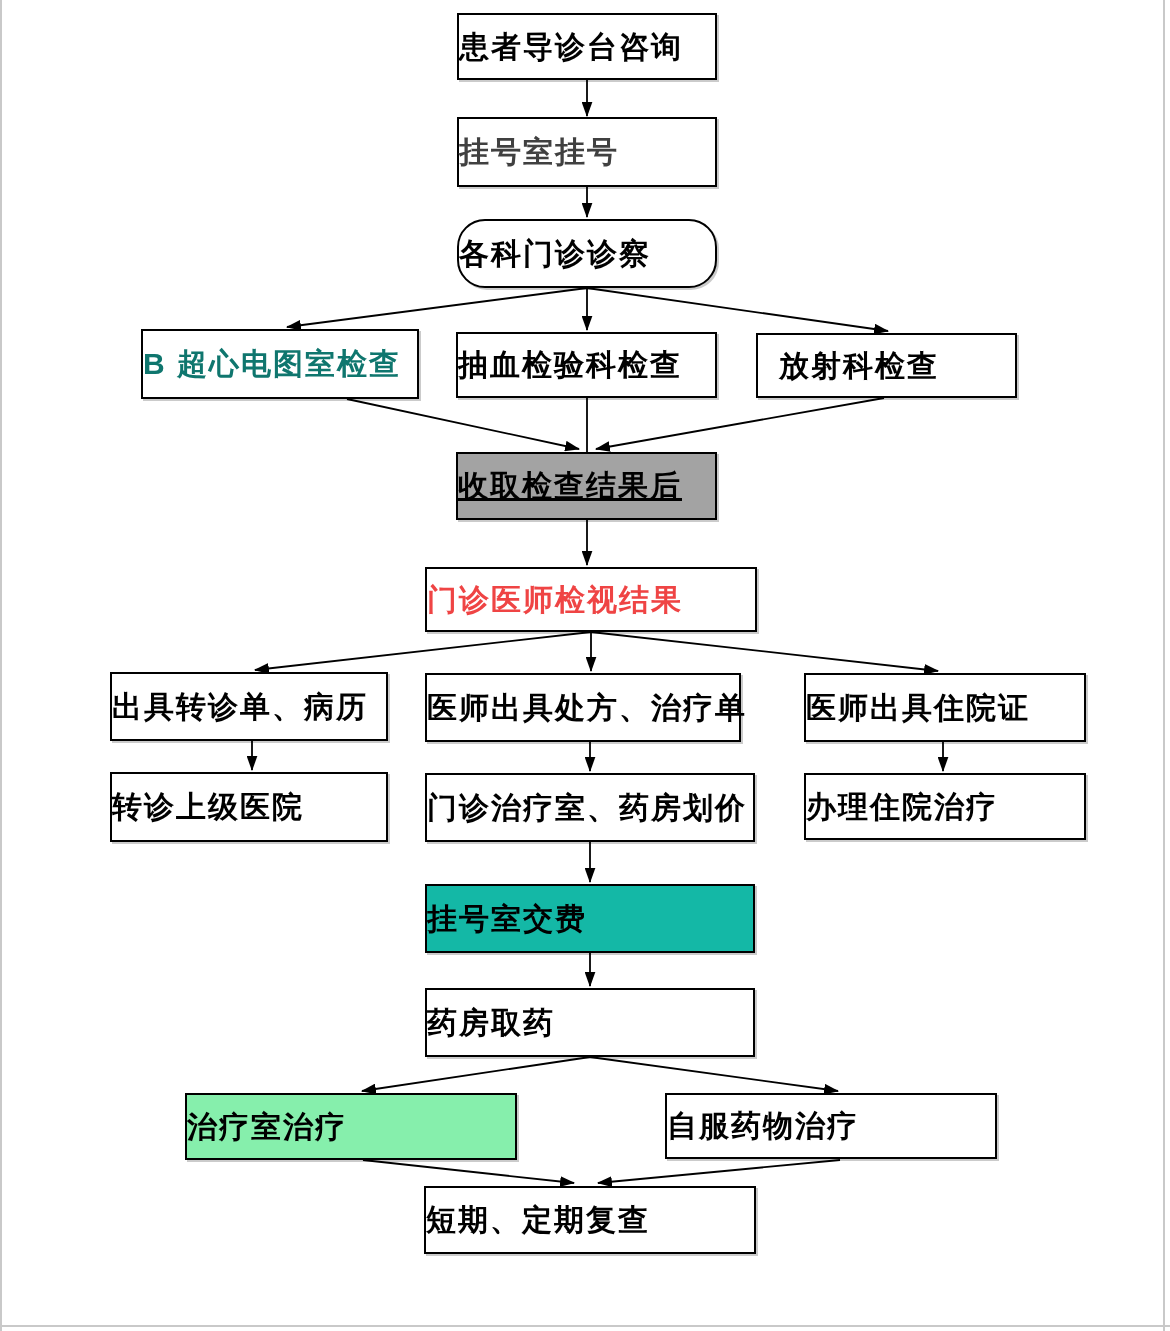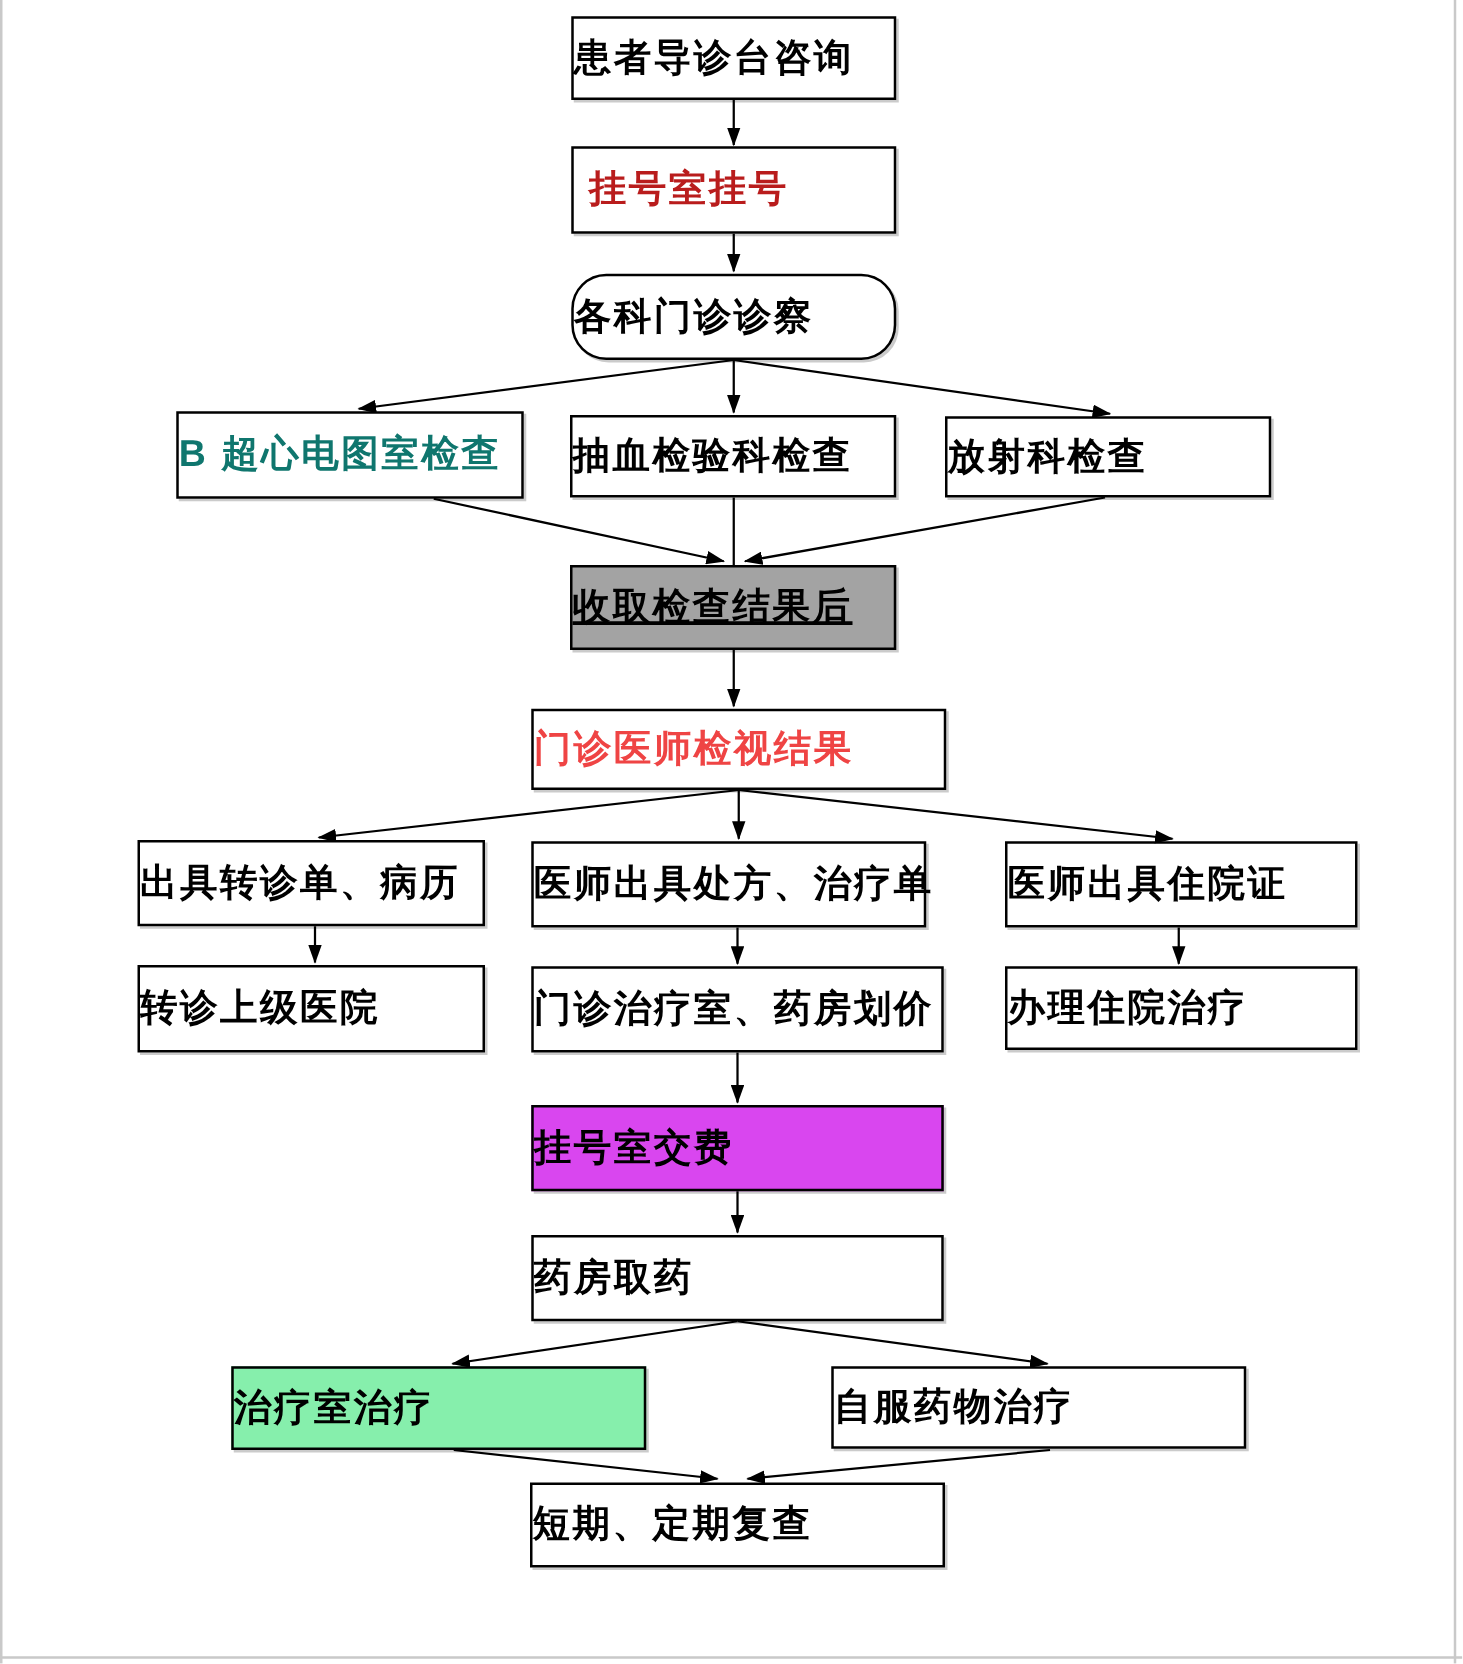--- a/index.html
+++ b/index.html
@@ -85,32 +85,32 @@
         <line x1="363" y1="1160" x2="574" y2="1183" stroke="#000000" stroke-width="1.8" marker-end="url(#arrowhead)"></line>
         <line x1="840" y1="1160" x2="598" y2="1183" stroke="#000000" stroke-width="1.8" marker-end="url(#arrowhead)"></line>
       </g>
   </svg>
 
   <div id="nodes-layer">
       <div class="flow-node" style="left: 457px; top: 13px; width: 260px; height: 67px; background: rgb(255, 255, 255); border-color: rgb(0, 0, 0);">
         <span style="color: rgb(0, 0, 0);">患者导诊台咨询</span>
       </div>
       <div class="flow-node" style="left: 457px; top: 117px; width: 260px; height: 70px; background: rgb(255, 255, 255); border-color: rgb(0, 0, 0);">
-        <span style="color: #b91c1c; margin-left: 12px;">挂号室挂号</span>
+        <span style="color: #404040;">挂号室挂号</span>
       </div>
       <div class="flow-node" style="left: 457px; top: 219px; width: 260px; height: 69px; background: rgb(255, 255, 255); border-color: rgb(0, 0, 0); border-radius: 28px;">
         <span style="color: rgb(0, 0, 0);">各科门诊诊察</span>
       </div>
       <div class="flow-node" style="left: 141px; top: 329px; width: 278px; height: 70px; background: rgb(255, 255, 255); border-color: rgb(0, 0, 0);">
         <span style="color: #0f766e;">B 超心电图室检查</span>
       </div>
       <div class="flow-node" style="left: 456px; top: 332px; width: 261px; height: 66px; background: rgb(255, 255, 255); border-color: rgb(0, 0, 0);">
         <span style="color: rgb(0, 0, 0);">抽血检验科检查</span>
       </div>
-      <div class="flow-node" style="left: 756px; top: 333px; width: 261px; height: 65px; background: rgb(255, 255, 255); border-color: rgb(0, 0, 0);">
+      <div class="flow-node" style="left: 756px; top: 333px; width: 261px; height: 65px; background: rgb(255, 255, 255); border-color: rgb(0, 0, 0); padding-left: 21px;">
         <span style="color: rgb(0, 0, 0);">放射科检查</span>
       </div>
       <div class="flow-node" style="left: 456px; top: 452px; width: 261px; height: 68px; background: #a3a3a3; border-color: rgb(0, 0, 0); text-decoration: underline;">
         <span style="color: rgb(0, 0, 0);">收取检查结果后</span>
       </div>
       <div class="flow-node" style="left: 425px; top: 567px; width: 332px; height: 65px; background: rgb(255, 255, 255); border-color: rgb(0, 0, 0);">
         <span style="color: #ef4444;">门诊医师检视结果</span>
       </div>
       <div class="flow-node" style="left: 110px; top: 672px; width: 278px; height: 69px; background: rgb(255, 255, 255); border-color: rgb(0, 0, 0);">
         <span style="color: rgb(0, 0, 0);">出具转诊单、病历</span>
@@ -123,21 +123,21 @@
       </div>
       <div class="flow-node" style="left: 110px; top: 772px; width: 278px; height: 70px; background: rgb(255, 255, 255); border-color: rgb(0, 0, 0);">
         <span style="color: rgb(0, 0, 0);">转诊上级医院</span>
       </div>
       <div class="flow-node" style="left: 425px; top: 773px; width: 330px; height: 69px; background: rgb(255, 255, 255); border-color: rgb(0, 0, 0);">
         <span style="color: rgb(0, 0, 0);">门诊治疗室、药房划价</span>
       </div>
       <div class="flow-node" style="left: 804px; top: 773px; width: 282px; height: 67px; background: rgb(255, 255, 255); border-color: rgb(0, 0, 0);">
         <span style="color: rgb(0, 0, 0);">办理住院治疗</span>
       </div>
-      <div class="flow-node" style="left: 425px; top: 884px; width: 330px; height: 69px; background: #d946ef; border-color: rgb(0, 0, 0);">
+      <div class="flow-node" style="left: 425px; top: 884px; width: 330px; height: 69px; background: #14b8a6; border-color: rgb(0, 0, 0);">
         <span style="color: rgb(0, 0, 0);">挂号室交费</span>
       </div>
       <div class="flow-node" style="left: 425px; top: 988px; width: 330px; height: 69px; background: rgb(255, 255, 255); border-color: rgb(0, 0, 0);">
         <span style="color: rgb(0, 0, 0);">药房取药</span>
       </div>
       <div class="flow-node" style="left: 185px; top: 1093px; width: 332px; height: 67px; background: #86efac; border-color: rgb(0, 0, 0);">
         <span style="color: rgb(0, 0, 0);">治疗室治疗</span>
       </div>
       <div class="flow-node" style="left: 665px; top: 1093px; width: 332px; height: 66px; background: rgb(255, 255, 255); border-color: rgb(0, 0, 0);">
         <span style="color: rgb(0, 0, 0);">自服药物治疗</span>

